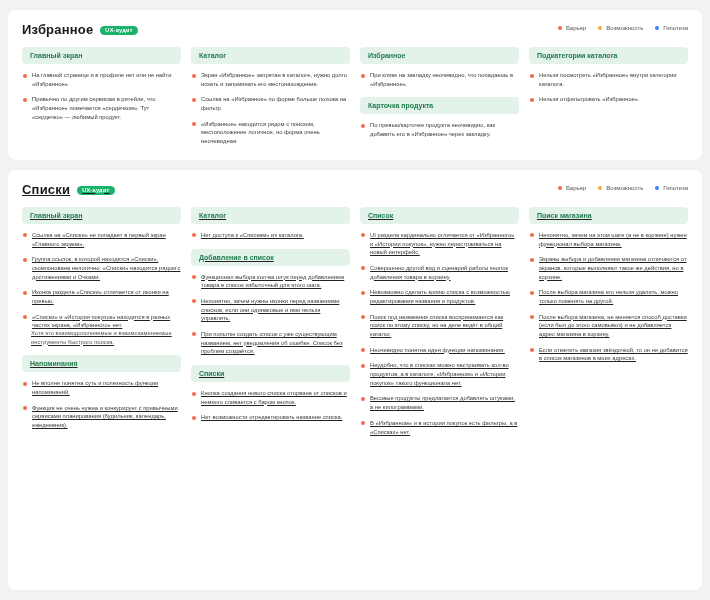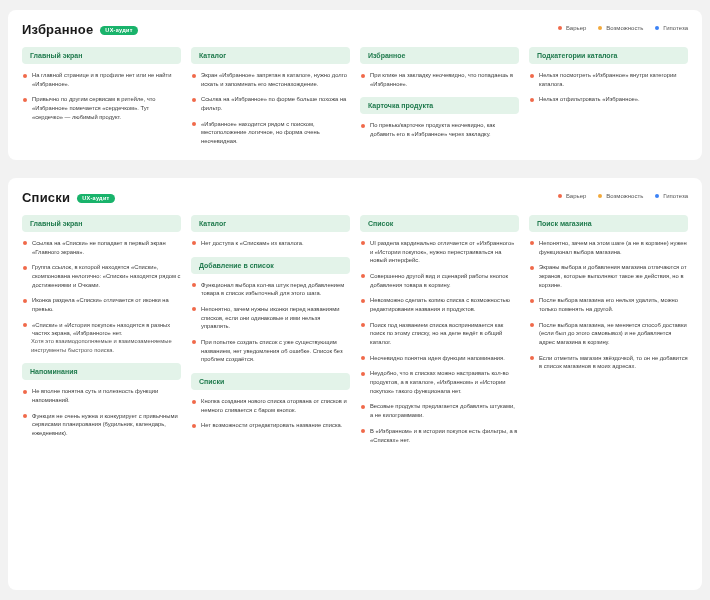--- a/index.html
+++ b/index.html
@@ -10,21 +10,21 @@
     font-family: "Liberation Sans", sans-serif;
     color: #222;
     overflow: hidden;
   }
   .page {
     width: 710px;
     height: 600px;
     padding: 10px 8px;
     display: flex;
     flex-direction: column;
-    gap: 18px;
+    gap: 10px;
   }
   .card {
     background: #ffffff;
     border-radius: 8px;
     padding: 12px 14px 14px 14px;
     position: relative;
   }
   .card-head {
     display: flex;
     align-items: center;
@@ -107,21 +107,21 @@
   .bullet.red { background: #f0694a; }
   .item .txt { flex: 1; }
   .note {
     font-size: 5.8px;
     line-height: 1.5;
     color: #555;
     padding-left: 9px;
     margin-top: -1px;
   }
   .card-favorites { flex: 0 0 auto; }
-  .card-lists { flex: 1 1 auto; }
+  .card-lists { flex: 1 1 auto; text-decoration: underline; }
 </style>
 </head>
 <body>
 
 <div class="page">
 
   <section class="card card-favorites">
     <div class="card-head">
       <span class="card-title">Избранное</span>
       <span class="badge">UX-аудит</span>

